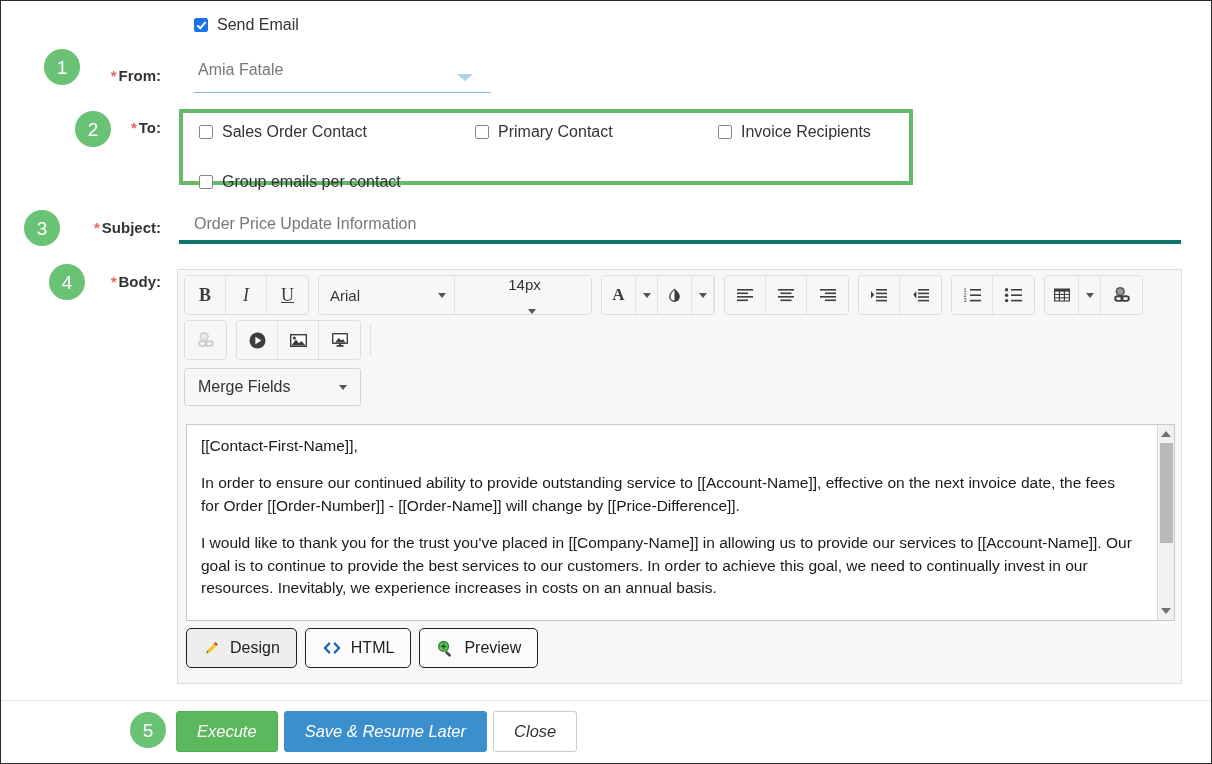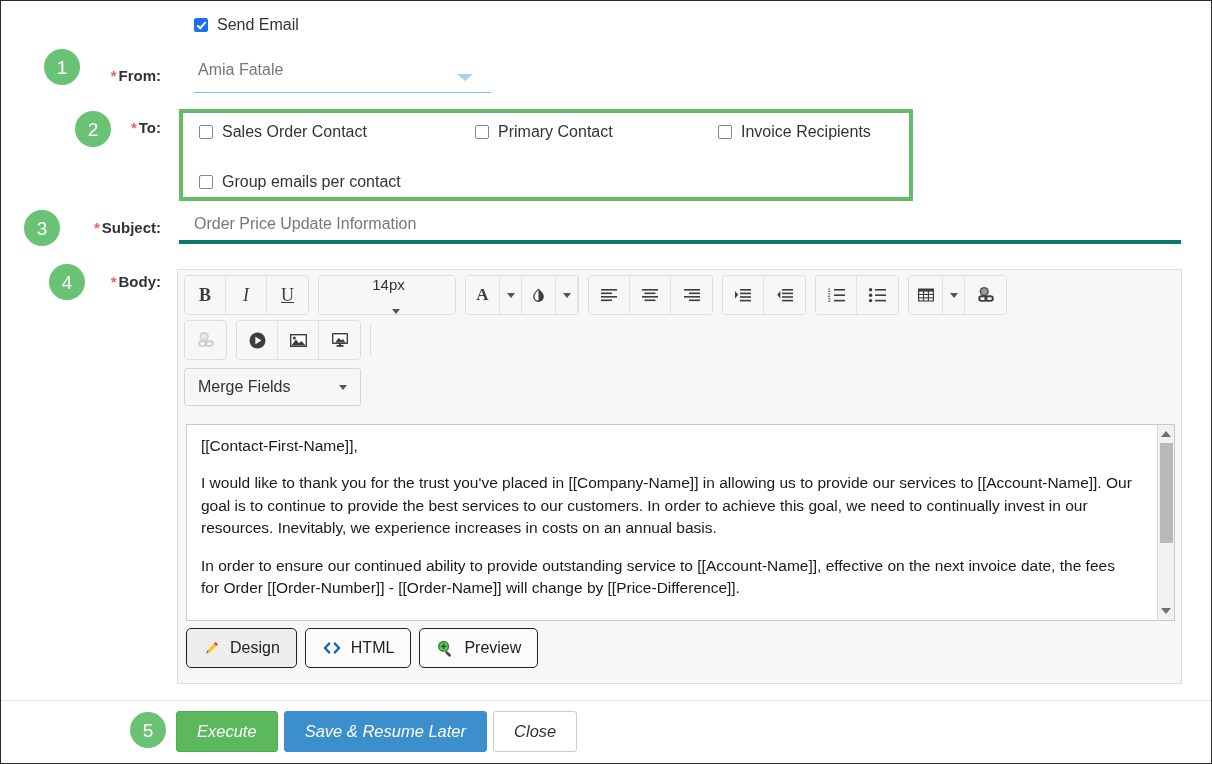--- a/index.html
+++ b/index.html
@@ -131,21 +131,21 @@
     border-right: 8px solid transparent;
     border-top: 7px solid #a8d2e6;
   }
 
   
   #to-box {
     position: absolute;
     left: 178px;
     top: 108px;
     width: 734px;
-    height: 92px;
+    height: 76px;
     border: 4px solid #64bb6a;
     background: #fff;
     box-sizing: border-box;
   }
   #to-box .cbrow {
     position: absolute;
     display: flex;
   }
   #to-row1 { left: 16px; top: 10px; width: 700px; }
   #to-row2 { left: 16px; top: 60px; }
@@ -467,20 +467,24 @@
           </div>
         <div class="tb-btn">
             <span class="ital-i">I</span>
           </div>
         <div class="tb-btn">
             <span class="und-i">U</span>
           </div>
       </div>
 
       <div class="tb-group">
+        <div class="tb-sel" style="width:136px;">
+          <span class="cap">Arial</span>
+          <span class="mini-caret"></span>
+        </div>
         <div class="tb-sel" style="width:136px;flex-direction:column;">
           <span class="cap">14px</span>
           <span class="mini-caret"></span>
         </div>
       </div>
 
       <div class="tb-group">
         <div class="tb-btn" style="width:34px;">
           <span class="A-i">A</span>
         </div>
@@ -689,22 +693,22 @@
     <div class="tb-row" id="merge-row">
       <div id="merge-fields">
         <span>Merge Fields</span>
         <span class="mini-caret"></span>
       </div>
     </div>
 
     <div id="body-area">
       <div id="body-text">
         <p>[[Contact-First-Name]],</p>
+        <p>In order to ensure our continued ability to provide outstanding service to [[Account-Name]], effective on the next invoice date, the fees for Order [[Order-Number]] - [[Order-Name]] will change by [[Price-Difference]].</p>
         <p>I would like to thank you for the trust you've placed in [[Company-Name]] in allowing us to provide our services to [[Account-Name]]. Our goal is to continue to provide the best services to our customers. In order to achieve this goal, we need to continually invest in our resources. Inevitably, we experience increases in costs on an annual basis.</p>
-        <p>In order to ensure our continued ability to provide outstanding service to [[Account-Name]], effective on the next invoice date, the fees for Order [[Order-Number]] - [[Order-Name]] will change by [[Price-Difference]].</p>
       </div>
       <div id="body-scroll">
         <span class="sb-arrow sb-up"></span>
         <div id="sb-thumb"></div>
         <span class="sb-arrow sb-down"></span>
       </div>
     </div>
 
     <div id="view-tabs">
       <div class="view-btn active">

